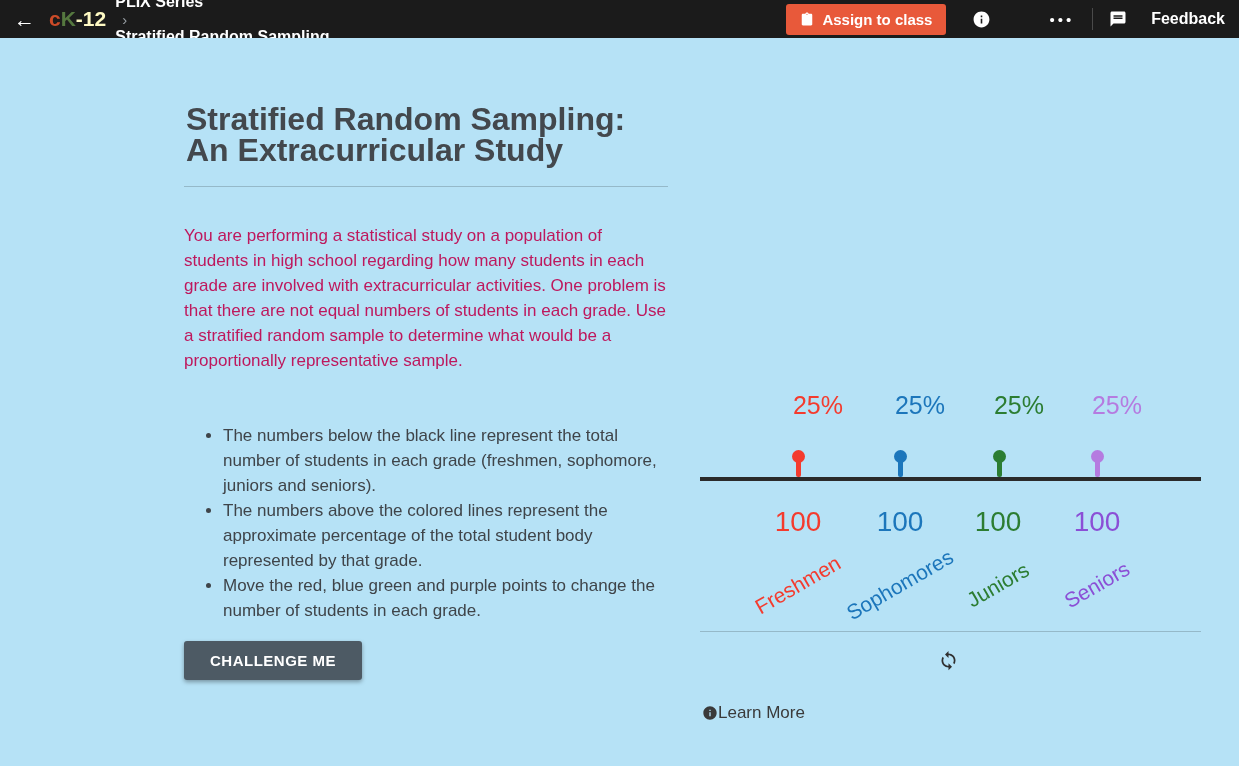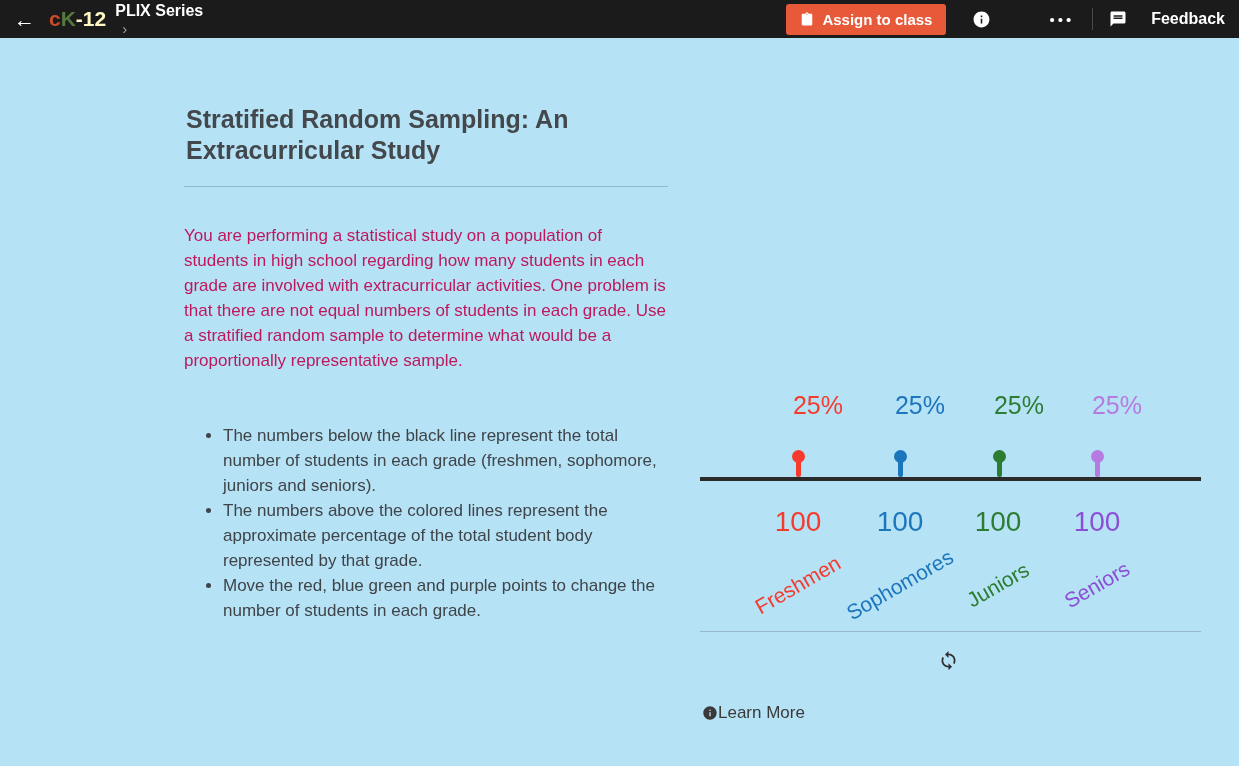--- a/index.html
+++ b/index.html
@@ -21,21 +21,21 @@
   .info-top { margin-left:26px; }
   .dots { margin-left:58px; color:#fff; font-size:15px; letter-spacing:3px; cursor:pointer; }
   .vdiv { width:1px; height:22px; background:#4a4a4a; margin-left:18px; }
   .feedback { margin-left:16px; display:flex; align-items:center; gap:24px; color:#fff;
     font-size:16px; font-weight:700; cursor:pointer; }
 
   
   .main { position:absolute; left:0; top:38px; width:1239px; height:728px; }
 
   .title { position:absolute; left:186px; top:66px; width:480px;
-    font-size:25px; font-weight:700; color:#43484d; line-height:31px; }
+    font-size:32px; font-weight:700; color:#43484d; line-height:31px; }
   .hdiv  { position:absolute; left:184px; top:148px; width:484px; height:1px;
     background:rgba(0,0,0,0.18); }
   .intro { position:absolute; left:184px; top:185px; width:484px;
     font-size:17px; line-height:25px; color:#be185d; }
   .bullets { position:absolute; left:184px; top:377px; width:492px;
     font-size:17px; line-height:25px; color:#3f4449; }
   .bullets ul { margin:8px; padding-left:31px; }
   .challenge-btn { position:absolute; left:184px; top:603px; width:178px; height:39px;
     border:none; border-radius:3px; color:#fff; font-size:15px; font-weight:700;
     letter-spacing:0.5px; font-family:inherit; cursor:pointer;
@@ -61,20 +61,21 @@
 <body>
 
 <header class="topbar" style="background-color: rgb(27, 27, 27);">
   <span class="back">←</span>
   <span class="logo">
     <span style="color: rgb(204, 75, 40);">c</span><span style="color: rgb(85, 120, 63);">K</span><span style="color: #fef9c3;">-12</span>
   </span>
   <nav class="crumbs">
     <span>PLIX Series</span>
     <span class="crumb-sep">›</span>
+    <span>Stratified Random Sampling</span>
   </nav>
 
   <div class="topbar-right">
     <button class="assign-btn" style="background-color: rgb(232, 89, 58);">
       <span style="display:flex;">
         <svg width="14" height="14" viewBox="0 0 24 24" fill="#fff">
             <path d="M19 3h-4.18C14.4 1.84 13.3 1 12 1c-1.3 0-2.4.84-2.82 2H5c-1.1 0-2 .9-2 2v16c0 1.1.9 2 2 2h14c1.1 0 2-.9 2-2V5c0-1.1-.9-2-2-2zm-7 0c.55 0 1 .45 1 1s-.45 1-1 1-1-.45-1-1 .45-1 1-1z"></path>
           </svg>
       </span>
       <span>Assign to class</span>
@@ -102,20 +103,21 @@
   <h1 class="title">Stratified Random Sampling: An Extracurricular Study</h1>
   <div class="hdiv"></div>
   <p class="intro">You are performing a statistical study on a population of students in high school regarding how many students in each grade are involved with extracurricular activities. One problem is that there are not equal numbers of students in each grade. Use a stratified random sample to determine what would be a proportionally representative sample.</p>
   <div class="bullets">
     <ul>
       <li>The numbers below the black line represent the total number of students in each grade (freshmen, sophomore, juniors and seniors).</li>
       <li>The numbers above the colored lines represent the approximate percentage of the total student body represented by that grade.</li>
       <li>Move the red, blue green and purple points to change the number of students in each grade.</li>
     </ul>
   </div>
+  <button class="challenge-btn" style="background-color: rgb(77, 90, 100);">CHALLENGE ME</button>
 
   <div class="pct" style="left: 753px; color: rgb(244, 59, 46);">25%</div>
   <div class="pct" style="left: 855px; color: rgb(28, 118, 187);">25%</div>
   <div class="pct" style="left: 954px; color: rgb(44, 125, 50);">25%</div>
   <div class="pct" style="left: 1052px; color: rgb(181, 123, 224);">25%</div>
 
   <div class="pin-head" style="left: 792px; background-color: rgb(244, 59, 46);"></div>
   <div class="pin-stem" style="left: 796px; background-color: rgb(244, 59, 46);"></div>
   <div class="pin-head" style="left: 894px; background-color: rgb(28, 118, 187);"></div>
   <div class="pin-stem" style="left: 898px; background-color: rgb(28, 118, 187);"></div>

